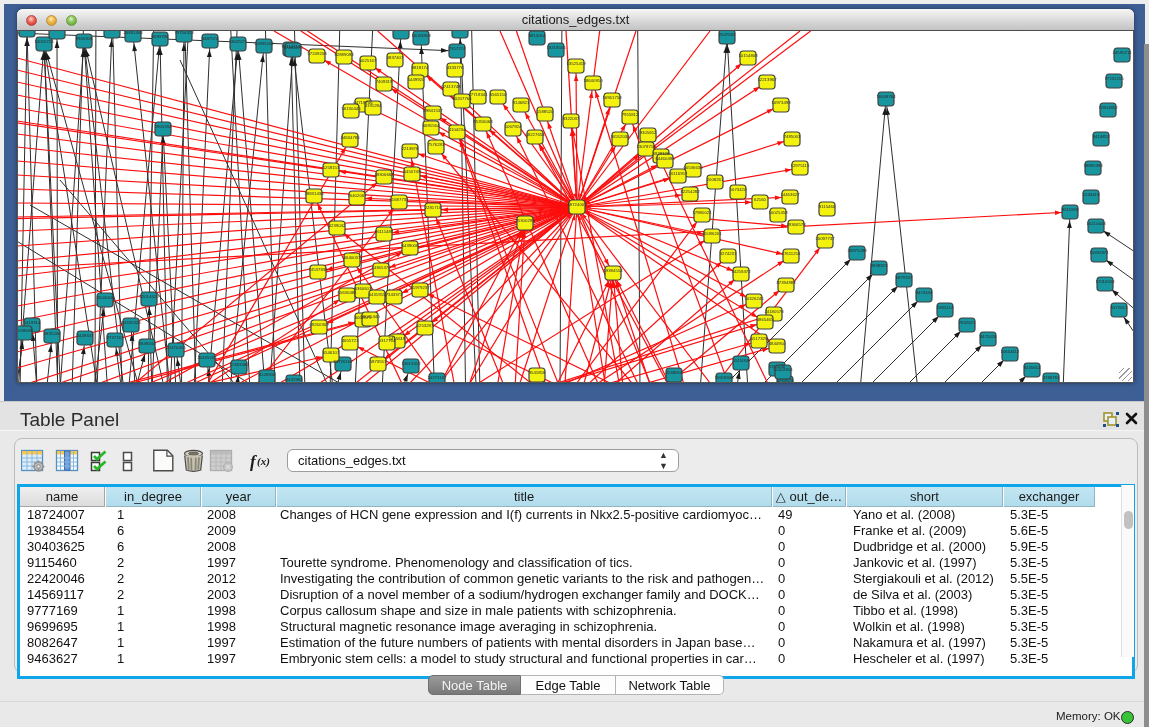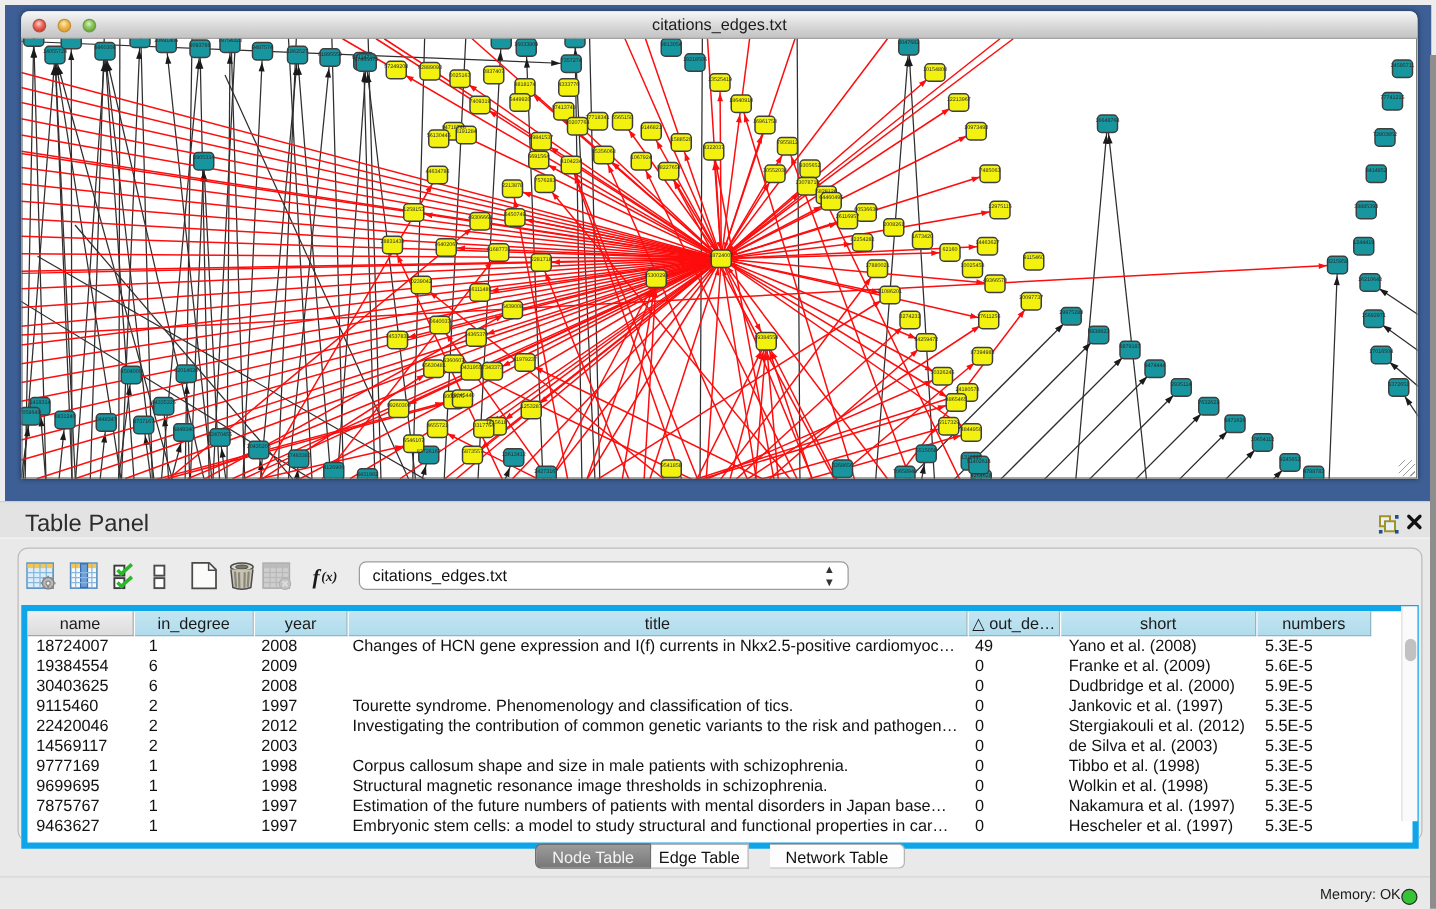--- a/index.html
+++ b/index.html
@@ -33,21 +33,21 @@
 #pdivider { left:0; top:0; width:100%; height:1px; background:#c8c8c8; }
 #container { left:14px; top:438px; width:1124px; height:235px; background:#ececec;
   border:1px solid #bcbcbc; border-radius:8px; }
 #dropdown { left:287px; top:449px; width:392px; height:23px; background:#fff;
   border:1px solid #9d9d9d; border-radius:6px; font-size:13px; color:#111;
   line-height:21px; padding-left:10px; }
 #dropdown .ar { position:absolute; right:10px; top:0px; font-size:9px; color:#333;
   line-height:11px; }
 
 #tbl { left:17px; top:484px; width:1118px; height:195px; background:#fff;
-  border:5px solid #0ea5e9; overflow:hidden; }
+  border:3px solid #0ea5e9; overflow:hidden; }
 .hcell { position:absolute; top:0px; height:20px; background:linear-gradient(#c3e5f2,#b1dcec);
   border-right:1px solid #8fb6c2; border-bottom:1px solid #8fb6c2;
   font-size:13px; color:#1a1a1a; text-align:center; line-height:20px; }
 #h-name { left:0; width:85px; background:linear-gradient(#efefef,#dcdcdc);
   border-right:1px solid #a5a5a5; border-bottom:1px solid #a5a5a5; }
 #h-deg  { left:86px;  width:95px; }
 #h-year { left:182px; width:74px; }
 #h-title{ left:257px; width:495px; }
 #h-out  { left:753px; width:73px; }
 #h-short{ left:827px; width:156px; }
@@ -65,21 +65,21 @@
 #vscroll { left:1121px; top:485px; width:13px; height:172px; background:#fafafa;
   border-left:1px solid #e0e0e0; }
 #vthumb { left:1.5px; top:26px; width:9px; height:18px; background:#c1c1c1;
   border-radius:5px; }
 
 #tabs { left:428px; top:675px; width:296px; height:20px; font-size:13px; }
 .tab { position:absolute; top:0; height:20px; line-height:19px; text-align:center;
   background:#fdfdfd; border:1px solid #b4b4b4; color:#111; }
 #tab1 { left:0; width:93px; border-radius:5px 0 0 5px;
   background:linear-gradient(#9b9b9b,#787878); color:#f4f4f4; border-color:#6f6f6f; }
-#tab2 { left:93px; width:78px; border-left:none; }
+#tab2 { left:93px; width:95px; border-left:none; }
 #tab3 { left:188px; width:108px; border-left:none; border-radius:0 5px 5px 0; }
 #statusline { left:0; top:701px; width:1144px; height:1px; background:#d6d6d6; }
 #mem { left:1056px; top:710px; font-size:11.5px; color:#1c1c1c; }
 #memdot { left:1121px; top:711px; width:13px; height:13px; border-radius:50%;
   background:#36c336; border:1px solid #2c2c2c; }
 
 #pfloat { left:1103px; top:412px; }
 #pclose { left:1125px; top:411px; }
 </style>
 </head>
@@ -945,21 +945,21 @@
 </svg></div>
 <div class="abs" id="dropdown">citations_edges.txt<span class="ar">▲<br>▼</span></div>
 
 <div class="abs" id="tbl">
   <div class="hcell" id="h-name">name</div>
   <div class="hcell" id="h-deg">in_degree</div>
   <div class="hcell" id="h-year">year</div>
   <div class="hcell" id="h-title">title</div>
   <div class="hcell" id="h-out">△ out_de…</div>
   <div class="hcell" id="h-short">short</div>
-  <div class="hcell" id="h-pr">numbers</div>
+  <div class="hcell" id="h-pr">exchanger</div>
 <div class="trow" style="top:20px">
 <span class="c-name">18724007</span>
       <span class="c-deg">1</span>
       <span class="c-year">2008</span>
       <span class="c-title">Changes of HCN gene expression and I(f) currents in Nkx2.5-positive cardiomyoc…</span>
       <span class="c-out">49</span>
       <span class="c-short">Yano et al. (2008)</span>
       <span class="c-pr">5.3E-5</span>
     </div>
 <div class="trow" style="top:36px">
@@ -993,44 +993,45 @@
       <span class="c-year">2012</span>
       <span class="c-title">Investigating the contribution of common genetic variants to the risk and pathogen…</span>
       <span class="c-out">0</span>
       <span class="c-short">Stergiakouli et al. (2012)</span>
       <span class="c-pr">5.5E-5</span>
     </div>
 <div class="trow" style="top:100px">
 <span class="c-name">14569117</span>
       <span class="c-deg">2</span>
       <span class="c-year">2003</span>
+      <span class="c-title">Disruption of a novel member of a sodium/hydrogen exchanger family and DOCK…</span>
       <span class="c-out">0</span>
       <span class="c-short">de Silva et al. (2003)</span>
       <span class="c-pr">5.3E-5</span>
     </div>
 <div class="trow" style="top:116px">
 <span class="c-name">9777169</span>
       <span class="c-deg">1</span>
       <span class="c-year">1998</span>
       <span class="c-title">Corpus callosum shape and size in male patients with schizophrenia.</span>
       <span class="c-out">0</span>
       <span class="c-short">Tibbo et al. (1998)</span>
       <span class="c-pr">5.3E-5</span>
     </div>
 <div class="trow" style="top:132px">
 <span class="c-name">9699695</span>
       <span class="c-deg">1</span>
       <span class="c-year">1998</span>
-      <span class="c-title">Structural magnetic resonance image thresholds in schizophrenia.</span>
+      <span class="c-title">Structural magnetic resonance image averaging in schizophrenia.</span>
       <span class="c-out">0</span>
       <span class="c-short">Wolkin et al. (1998)</span>
       <span class="c-pr">5.3E-5</span>
     </div>
 <div class="trow" style="top:148px">
-<span class="c-name">7875767</span>
+<span class="c-name">8082647</span>
       <span class="c-deg">1</span>
       <span class="c-year">1997</span>
       <span class="c-title">Estimation of the future numbers of patients with mental disorders in Japan base…</span>
       <span class="c-out">0</span>
       <span class="c-short">Nakamura et al. (1997)</span>
       <span class="c-pr">5.3E-5</span>
     </div>
 <div class="trow" style="top:164px">
 <span class="c-name">9463627</span>
       <span class="c-deg">1</span>

